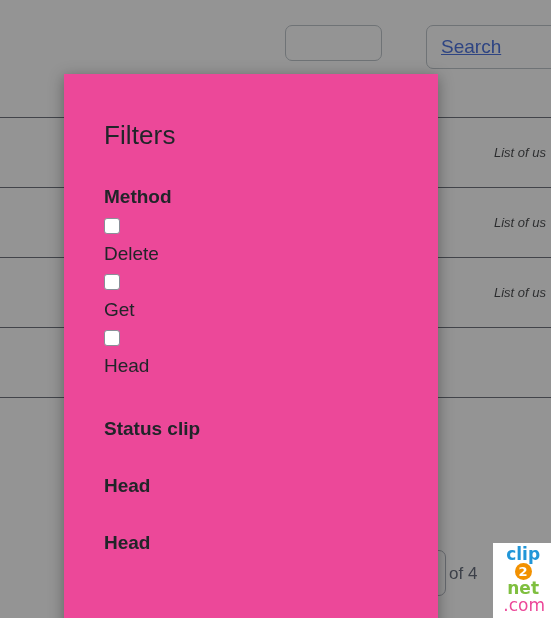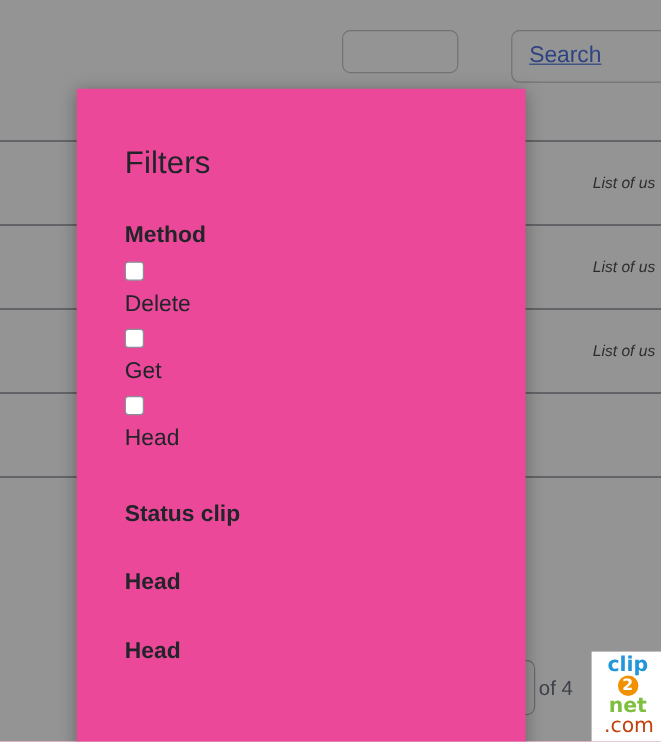--- a/index.html
+++ b/index.html
@@ -233,21 +233,21 @@
     align-items: center;
     justify-content: center;
     width: 17px; height: 17px;
     border-radius: 50%;
     background: #f29100;
     color: #ffffff;
     font-size: 13px;
     margin: 0 1px;
   }
   .wm-net { color: #7fbf3f; }
-  .wm-com { color: #c2410c; font-weight: 400; margin-left: 2px; }
+  .wm-com { color: #ec4899; font-weight: 400; margin-left: 2px; }
 </style>
 </head>
 <body>
 
 <div id="page-root">
 
   <div class="bg-layer">
 
     <div class="toolbar">
       <button class="toolbar-button"></button>

